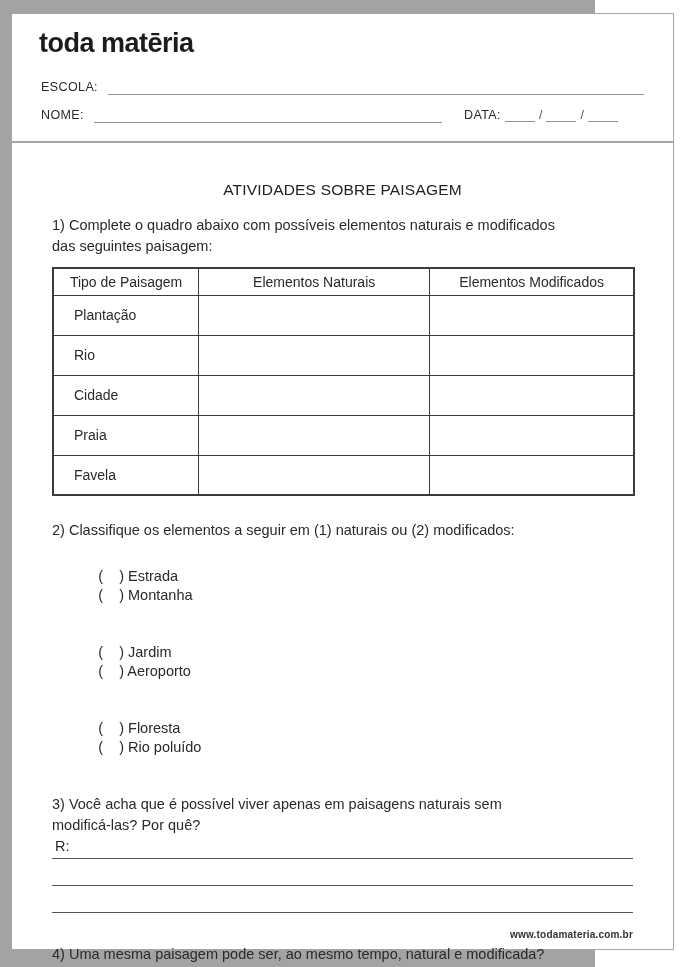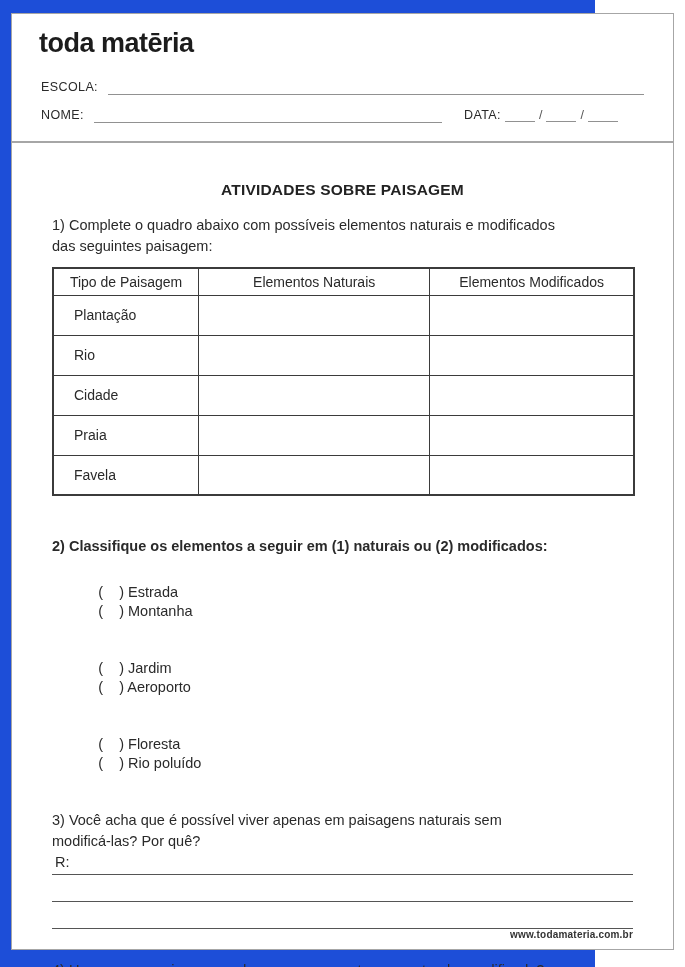--- a/index.html
+++ b/index.html
@@ -3,21 +3,21 @@
 <meta charset="utf-8">
 <style>
   * { margin: 0; padding: 0; box-sizing: border-box; }
   html, body { background: #ffffff; }
   body {
     width: 685px; height: 967px;
     font-family: "Liberation Sans", sans-serif;
     color: #2a2a2a;
     position: relative;
   }
-  .page { position: absolute; left: 0; top: 0; width: 595px; height: 967px; background: #1d4ed8; }
+  .page { position: absolute; left: 0; top: 0; width: 595px; height: 967px; background: #a3a3a3; }
 
   
   .header-box {
     position: absolute; left: 11px; top: 13px; width: 663px; height: 129px;
     border: 1px solid #a6a6a6; background: #fff;
   }
   .logo {
     position: absolute; left: 27px; top: 14px;
     font-size: 27px; font-weight: 700; letter-spacing: -0.5px; color: #1c1c1c;
   }
@@ -32,25 +32,25 @@
   .date-sep { font-size: 12.5px; color: #555; padding-bottom: 1px; }
 
   
   .content-box {
     position: absolute; left: 11px; top: 142px; width: 663px; height: 808px;
     border: 1px solid #a6a6a6; background: #fff;
     padding: 0 40px;
   }
   .ws-title {
     margin-top: 38px; text-align: center;
-    font-size: 15.5px; font-weight: 700; letter-spacing: 0.2px; color: #222;
+    font-size: 15.5px; font-weight: 400; letter-spacing: 0.2px; color: #222;
   }
   .q-text { font-size: 14.5px; line-height: 21px; color: #2a2a2a; }
   .q1-text { margin-top: 16px; }
-  .q2-text { margin-top: 40px; font-weight: bold; }
+  .q2-text { margin-top: 24px; }
   .q3-text { margin-top: 18px; }
   .q4-text { margin-top: 31px; }
 
   
   table.els {
     margin-top: 10px; width: 583px;
     border-collapse: collapse;
     border: 2px solid #3b3b3b;
   }
   table.els th, table.els td { border: 1.5px solid #3b3b3b; font-weight: 400; }

